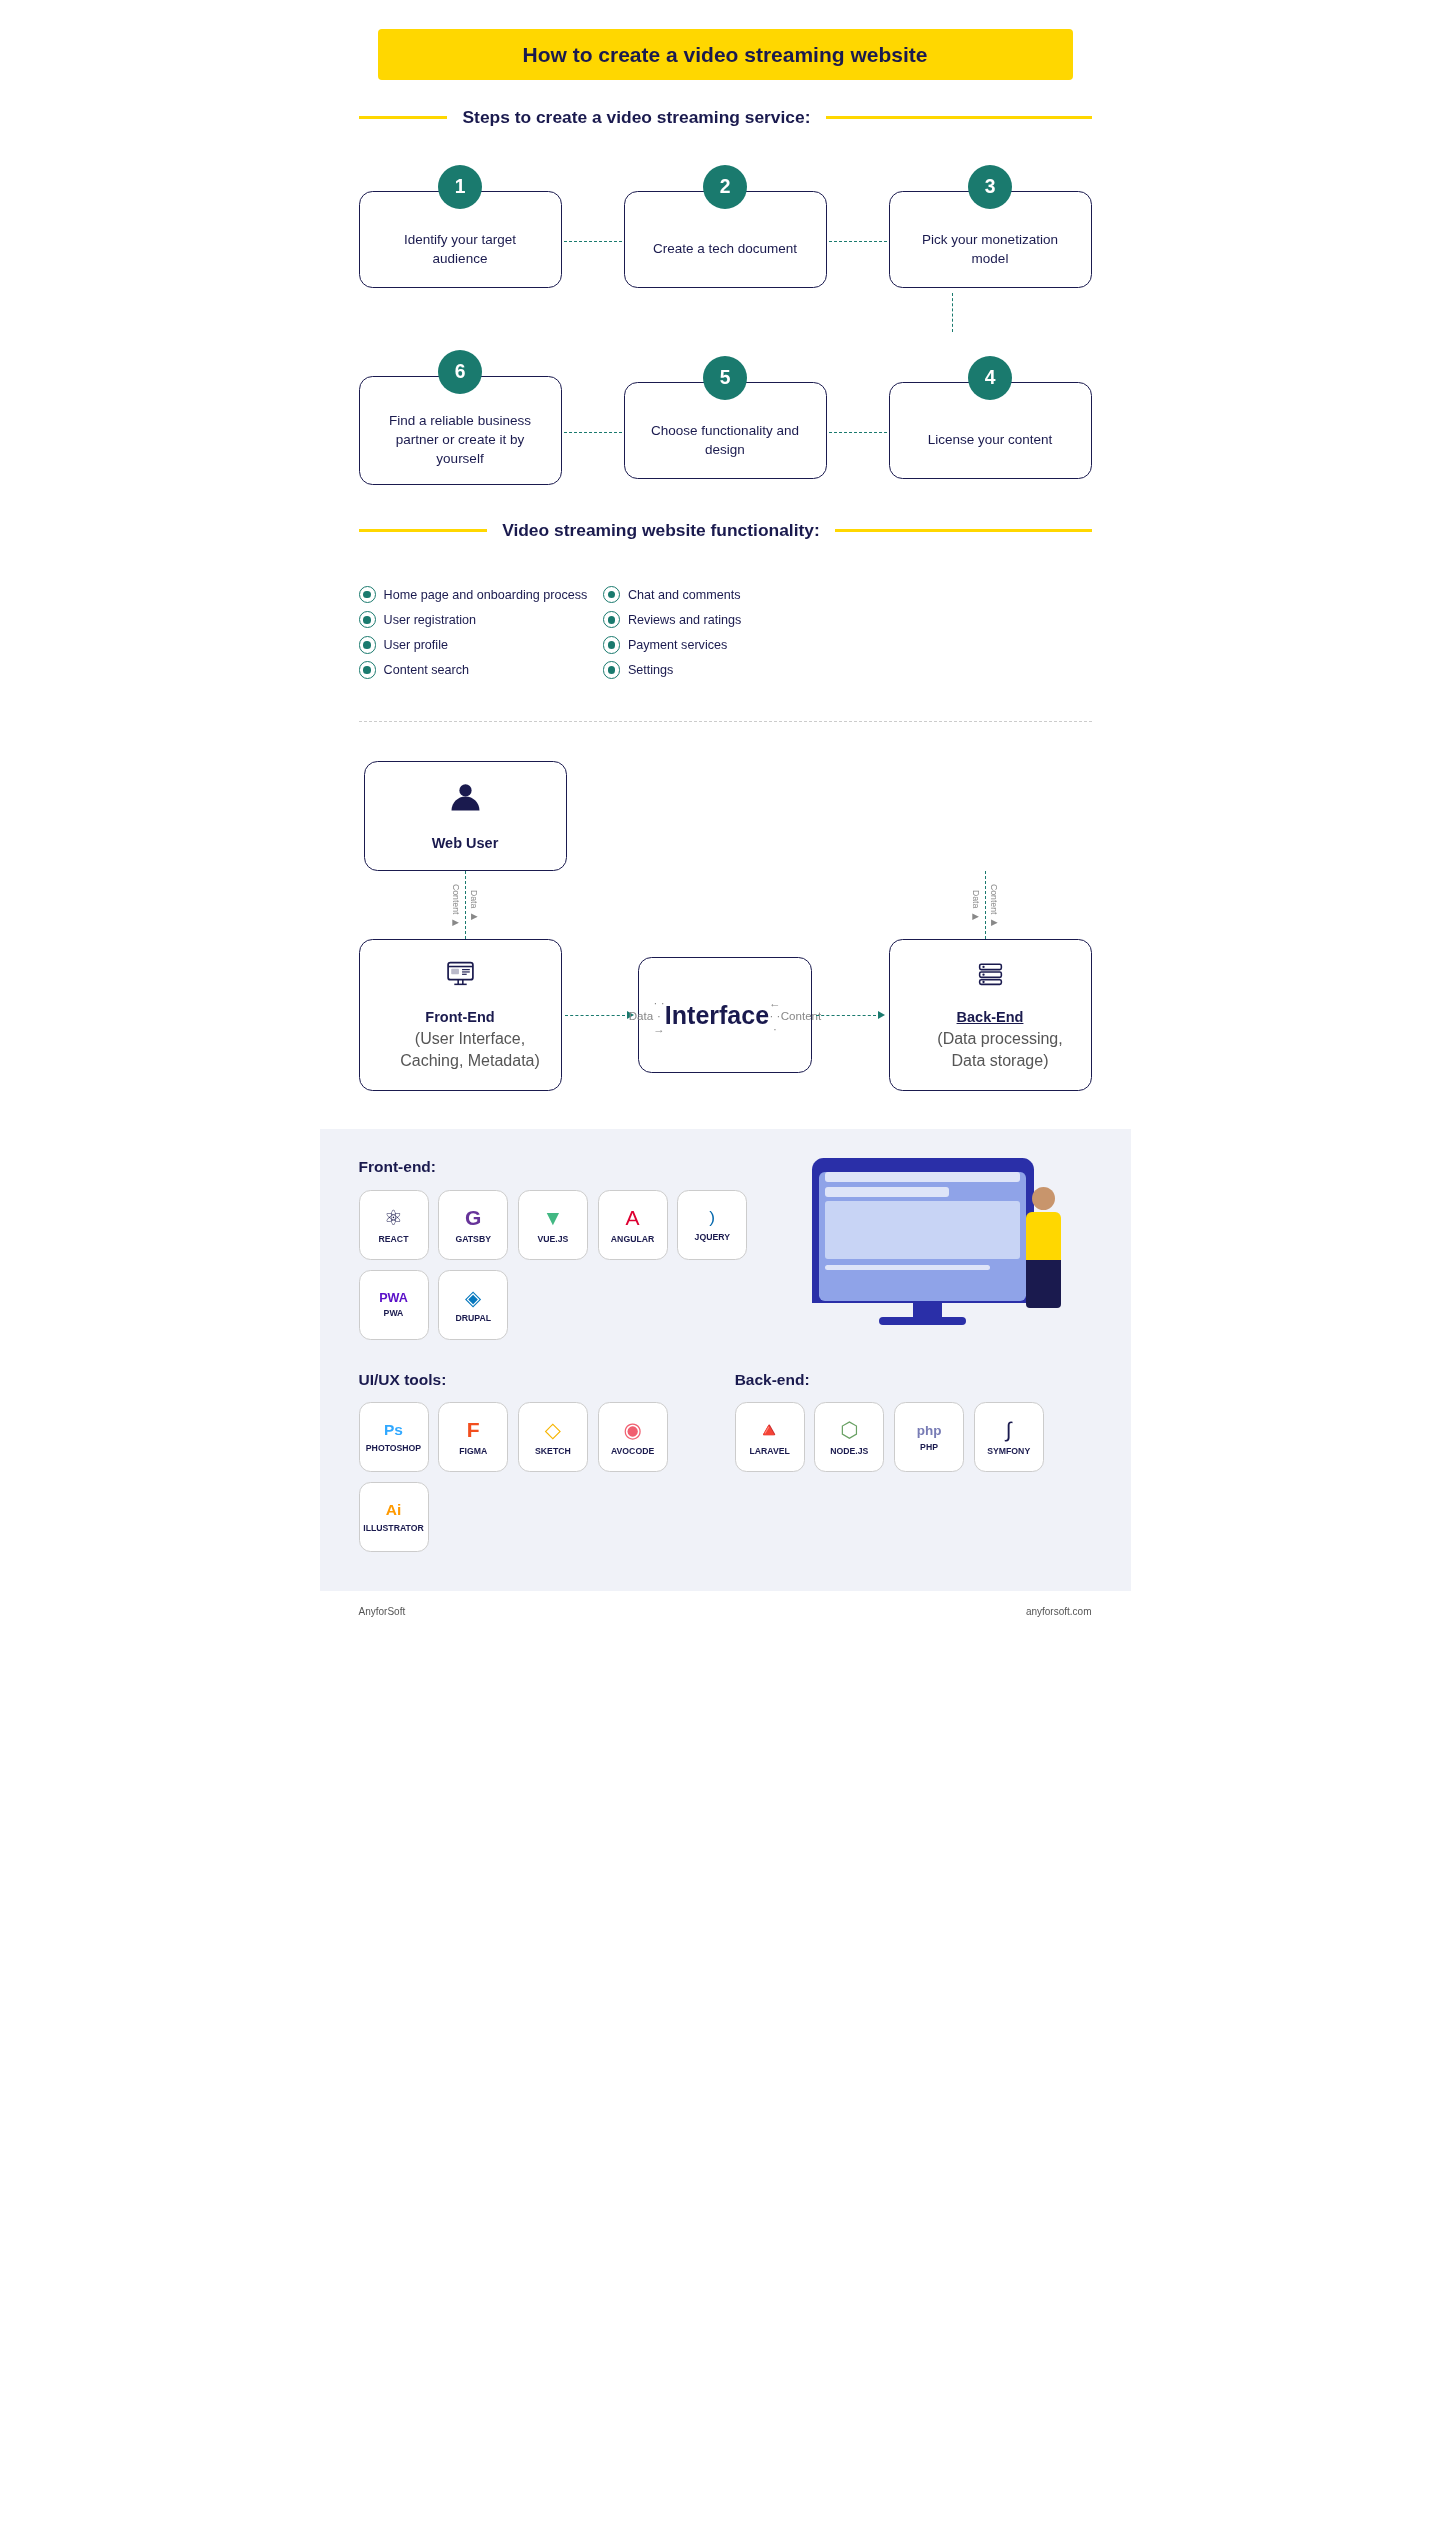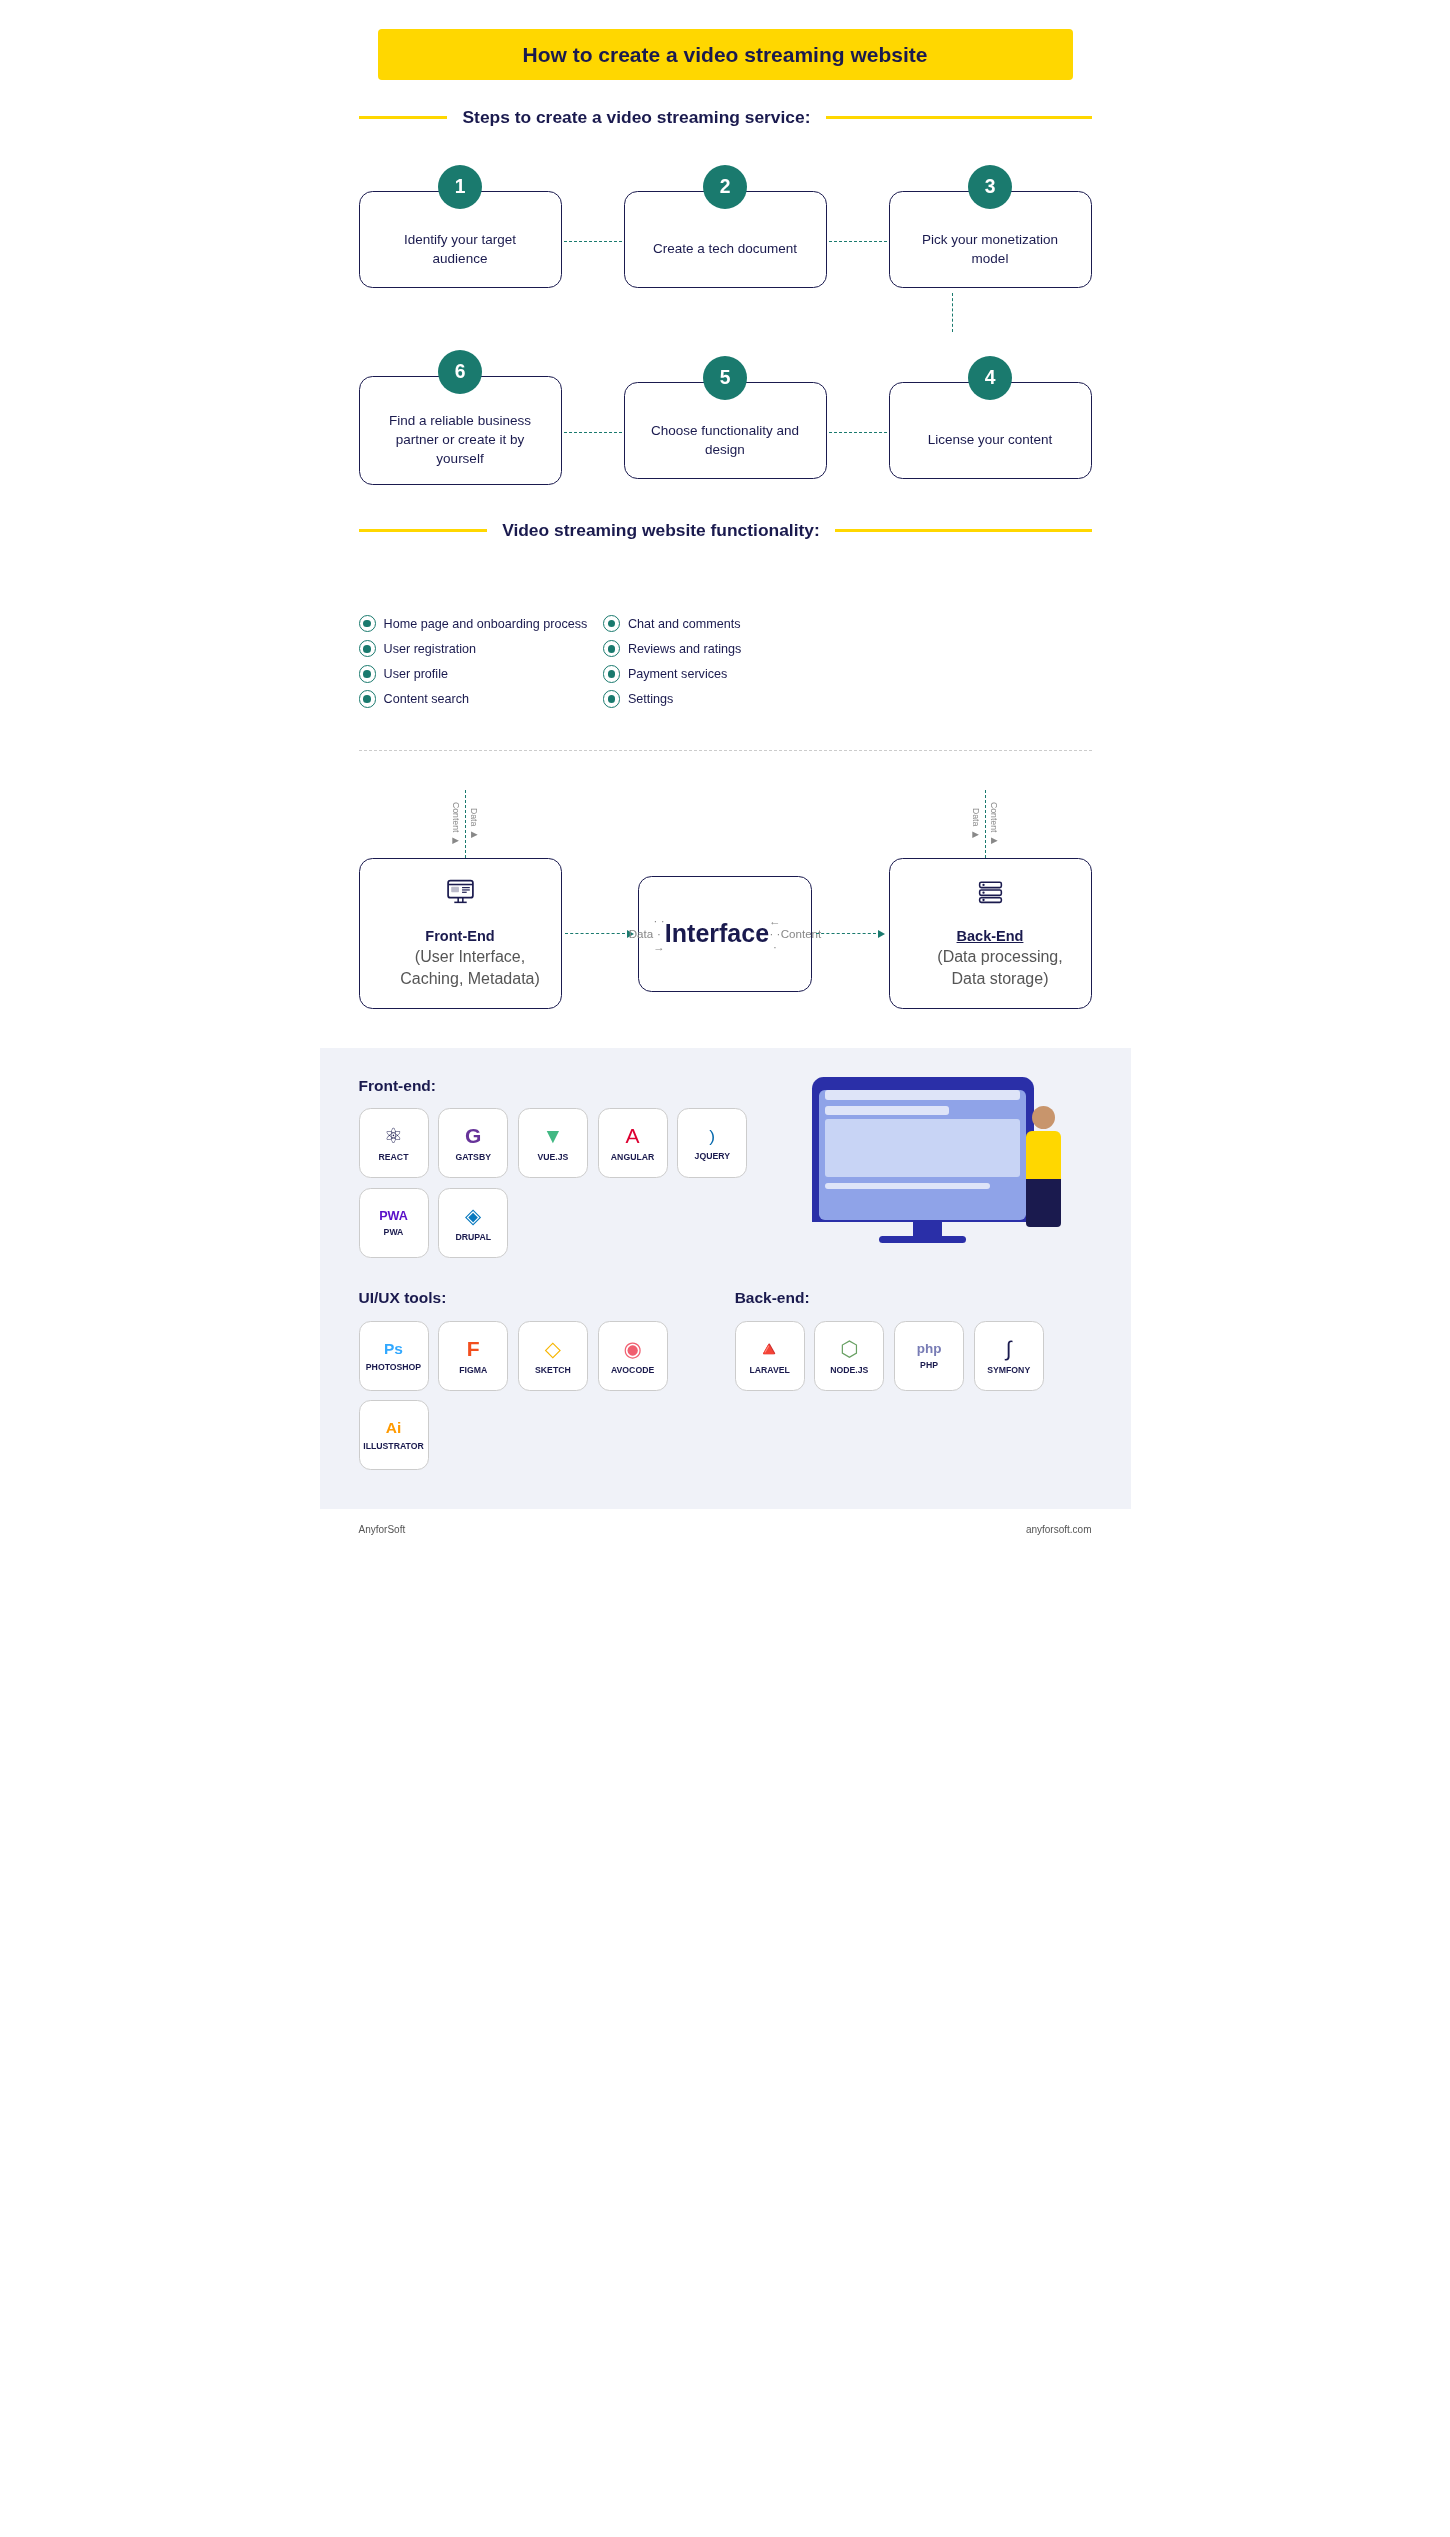--- a/index.html
+++ b/index.html
@@ -115,21 +115,21 @@
     }
 
     
     .functionality-section {
       padding: 19.3px 39px;
     }
     .functionality-grid {
       display: grid;
       grid-template-columns: 1fr 1fr 1fr;
       gap: 21px 0;
-      margin-top: 31px;
+      margin-top: 2px;
     }
     .func-item {
       display: flex;
       align-items: center;
       gap: 7.7px;
       font-size: 12.6px;
       color: #1a1a4e;
       padding: 3.9px 0;
     }
     .func-dot {
@@ -480,20 +480,31 @@
     </div>
 
   </div>
 </div>
 
 <hr class="dotted-separator">
 
 <div class="arch-section">
 
   <div style="display:flex; justify-content:space-between; align-items:flex-end; margin-bottom:0;">
+    <div style="width:213px; display:flex; flex-direction:column; align-items:center;">
+      <div class="arch-box">
+        <div class="arch-icon">
+          <svg viewBox="0 0 40 40" fill="none" xmlns="http://www.w3.org/2000/svg" width="35" height="35">
+            <circle cx="20" cy="13" r="7" fill="#1a1a4e"></circle>
+            <path d="M4 36c0-8.837 7.163-16 16-16s16 7.163 16 16" fill="#1a1a4e"></path>
+          </svg>
+        </div>
+        <span style="font-size:14.5px;font-weight:700;color:#1a1a4e;">Web User</span>
+      </div>
+    </div>
     <div style="flex:1;"></div>
   </div>
 
   <div style="display:flex; justify-content:space-between; align-items:center; height:68px;">
     <div style="width:213px; display:flex; flex-direction:row; align-items:center; justify-content:center; height:68px; gap:3.9px;">
       <span style="font-size:8.7px;color:#888;writing-mode:vertical-lr;text-orientation:mixed;">Content ▶</span>
       <div style="width:0;height:68px;border-left:1.9px dashed #1a7a6e;"></div>
       <span style="font-size:8.7px;color:#888;writing-mode:vertical-lr;text-orientation:mixed;">Data ▶</span>
     </div>
     <div style="flex:1;"></div>

